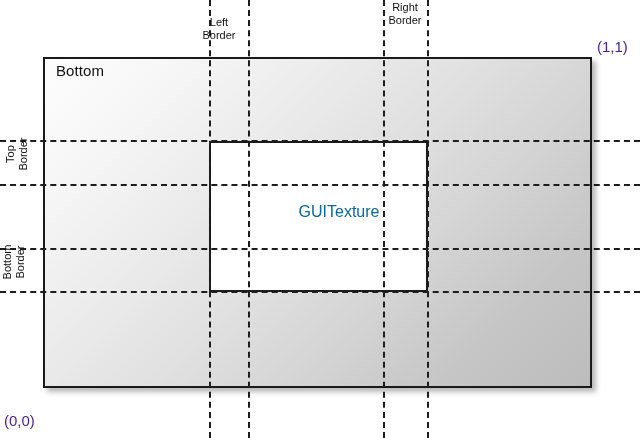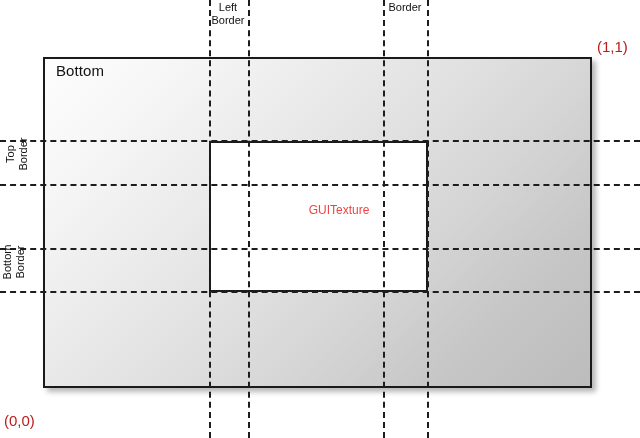--- a/index.html
+++ b/index.html
@@ -57,22 +57,22 @@
     box-sizing: border-box;
     background: #ffffff;
   }
 
   #guitexture-label {
     position: absolute;
     left: 209px;
     top: 203px;
     width: 260px;
     text-align: center;
-    font-size: 12px;
-    color: #ef4444;
+    font-size: 16px;
+    color: #0369a1;
     white-space: nowrap;
   }
 
   
   .vline {
     position: absolute;
     top: 0;
     width: 0;
     height: 438px;
     border-left: 2px dashed #1d1d1d;
@@ -88,21 +88,21 @@
   
   .border-label-top {
     position: absolute;
     top: 1px;
     width: 90px;
     text-align: center;
     font-size: 11px;
     line-height: 13px;
     color: #111111;
   }
-  #left-border-label  { left: 183px; }
+  #left-border-label  { left: 174px; margin-top: 15px; }
   #right-border-label { left: 360px; }
 
   
   .border-label-side {
     position: absolute;
     font-size: 11px;
     line-height: 13px;
     color: #111111;
     transform-origin: 0 0;
     transform: rotate(-90deg);
@@ -112,21 +112,21 @@
   }
   #top-border-label-a    { left: 4px;  top: 184px; }
   #top-border-label-b    { left: 17px; top: 184px; }
   #bottom-border-label-a { left: 1px;  top: 292px; }
   #bottom-border-label-b { left: 14px; top: 292px; }
 
   
   .corner-label {
     position: absolute;
     font-size: 15px;
-    color: #b91c1c;
+    color: #4c1d95;
     white-space: nowrap;
   }
   #coord-top-right   { left: 597px; top: 38px; }
   #coord-bottom-left { left: 4px;   top: 412px; }
 </style>
 </head>
 <body>
 
 <div id="canvas">
 
@@ -147,20 +147,21 @@
   <div class="hline" style="top:184px;"></div>
   <div class="hline" style="top:248px;"></div>
   <div class="hline" style="top:291px;"></div>
 
   <div id="left-border-label" class="border-label-top">
     <div>Left</div>
     <div>Border</div>
   </div>
 
   <div id="right-border-label" class="border-label-top">
+    <div>Right</div>
     <div>Border</div>
   </div>
 
   <div id="top-border-label-a" class="border-label-side">Top</div>
   <div id="top-border-label-b" class="border-label-side">Border</div>
 
   <div id="bottom-border-label-a" class="border-label-side">Bottom</div>
   <div id="bottom-border-label-b" class="border-label-side">Border</div>
 
   <div id="coord-top-right" class="corner-label">(1,1)</div>

